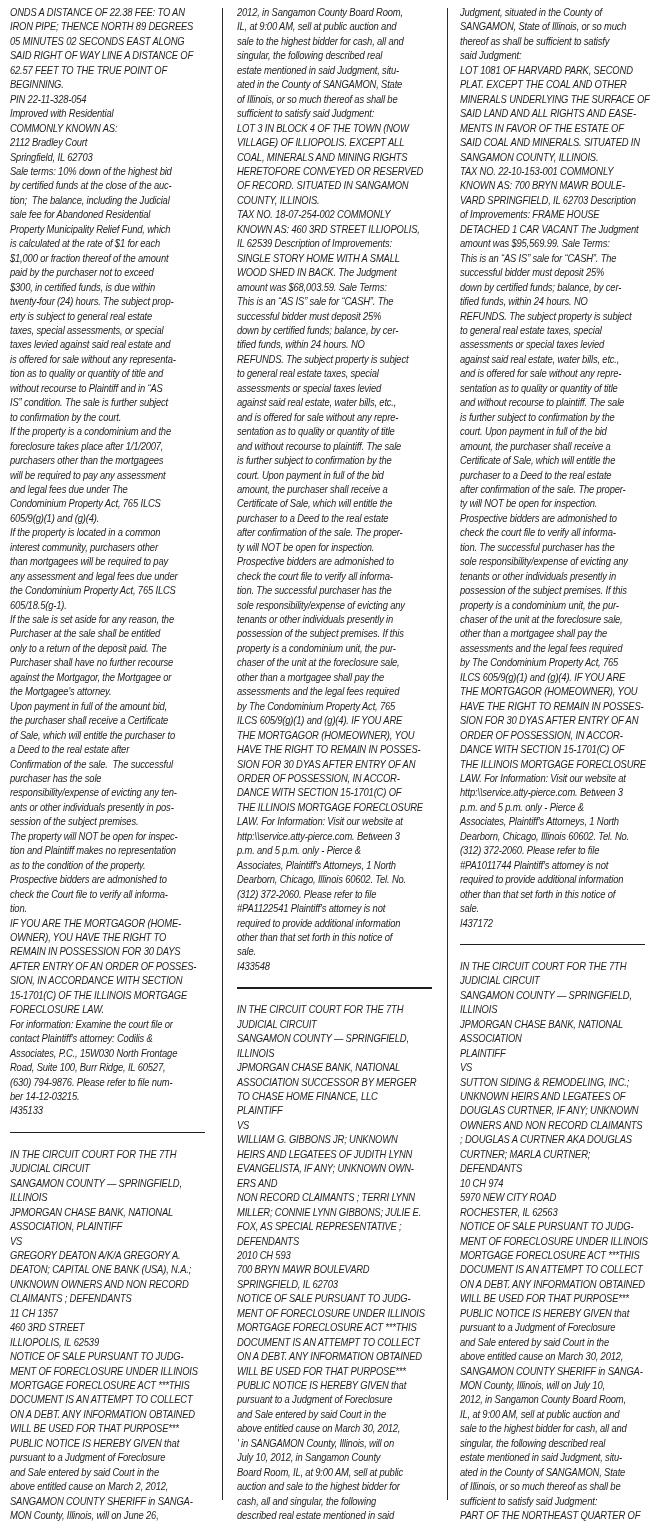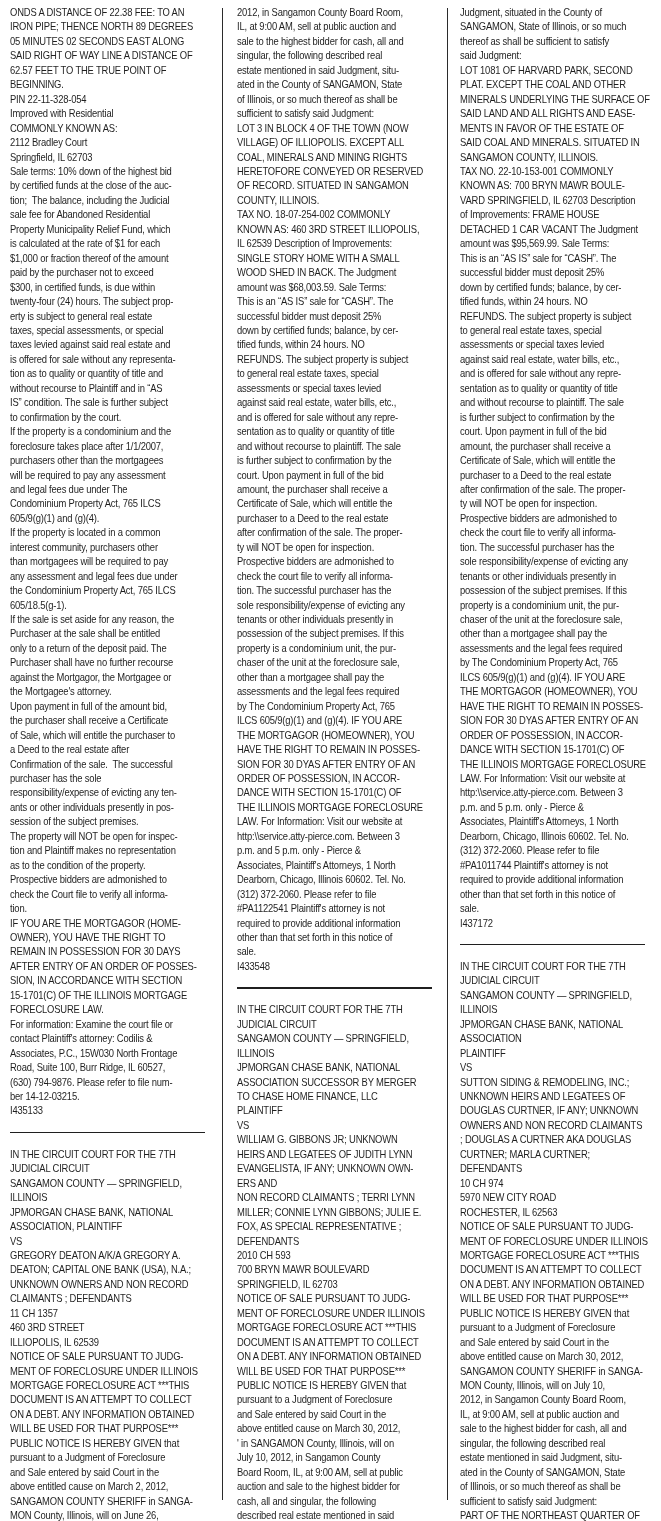--- a/index.html
+++ b/index.html
@@ -4,21 +4,21 @@
 <style>
   * { margin:0; padding:0; box-sizing:border-box; }
   html,body { background:#ffffff; }
   body {
     width:661px; height:1521px; overflow:hidden;
     font-family:"Liberation Sans", sans-serif;
   }
   .page {
     position:relative; width:661px; height:1521px;
     display:flex; align-items:flex-start;
-    padding:5px 0 0 10px; background:#ffffff;
+    padding:5px 0 0 10px; background:#ffffff;font-style:italic;
   }
   .col { flex:0 0 auto; }
   .col-1, .col-2 { width:205px; }
   .col-3 { width:195px; }
   .line {
     font-size:11px; line-height:14.45px; letter-spacing:-0.2px;
     color:#1f1f1f; white-space:pre;
     transform:scaleX(0.855); transform-origin:0 50%;
   }
   .vrule {

